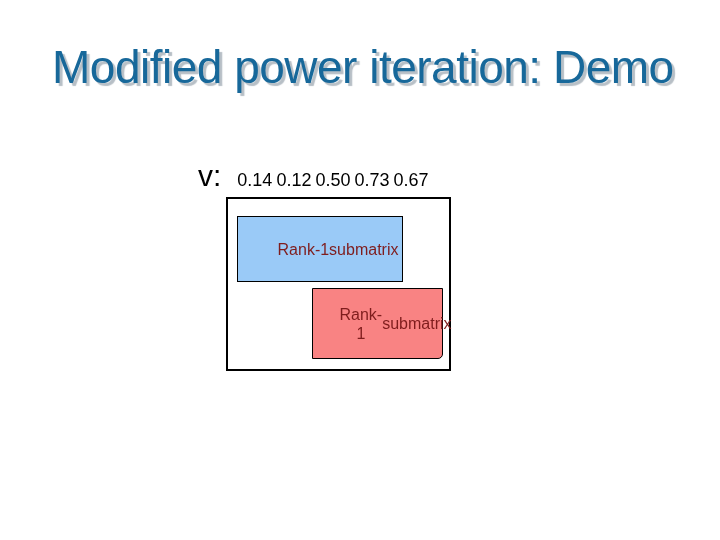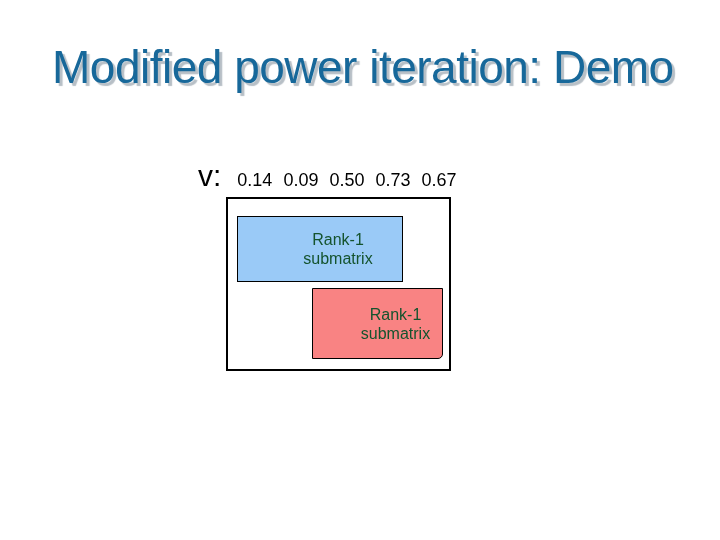--- a/index.html
+++ b/index.html
@@ -34,44 +34,43 @@
     align-items: baseline;
     color: #000000;
   }
   .vector-label {
     font-size: 30px;
     line-height: 1;
     margin-right: 16px;
   }
   .vector-values {
     display: flex;
-    gap: 11px;
+    gap: 4px;
     font-size: 18px;
     line-height: 1;
   }
   .matrix-outline {
     position: absolute;
     left: 226px;
     top: 197px;
     width: 221px;
     height: 170px;
     border: 2px solid #000000;
     background: #ffffff;
     box-sizing: content-box;
   }
   .submatrix {
     position: absolute;
     display: flex;
-    flex-direction: column;
     align-items: center;
     justify-content: center;
     text-align: center;
     font-size: 16px;
     line-height: 19px;
-    color: #14532d;
+    color: #7f1d1d;
     box-sizing: border-box;
     padding-left: 36px;
   }
   .submatrix-blue {
     left: 237px;
     top: 216px;
     width: 166px;
     height: 66px;
     background: #9acaf7;
     border: 1.5px solid #000000;
@@ -90,21 +89,21 @@
 <body>
 
 <div class="slide">
 
   <div class="slide-title">Modified power iteration: Demo</div>
 
   <div class="vector-row">
     <span class="vector-label">v:</span>
     <span class="vector-values">
       <span>0.14</span>
-      <span>0.09</span>
+      <span>0.12</span>
       <span>0.50</span>
       <span>0.73</span>
       <span>0.67</span>
     </span>
   </div>
 
   <div class="matrix-outline"></div>
 
   <div class="submatrix submatrix-blue">
     <span>Rank-1</span>

